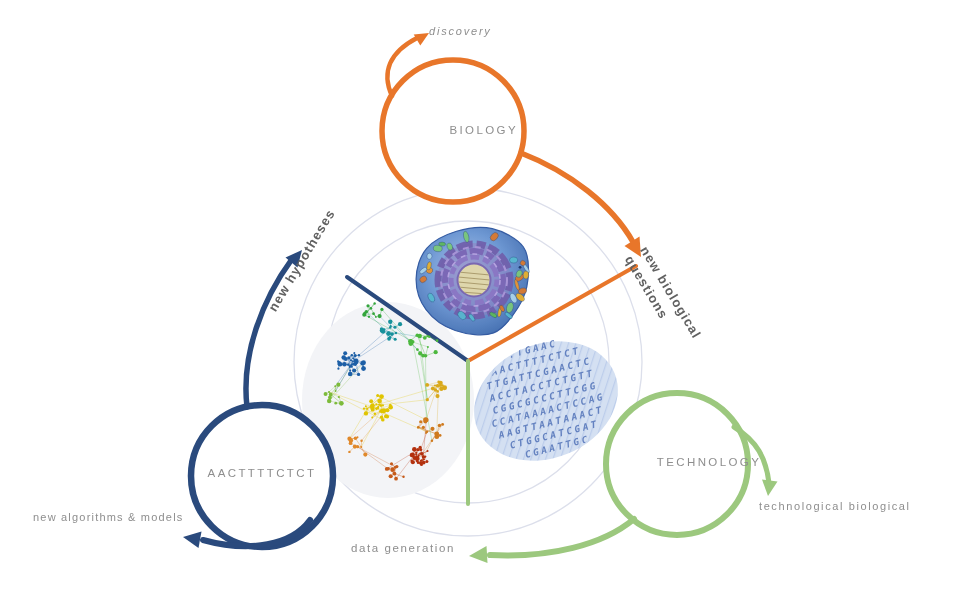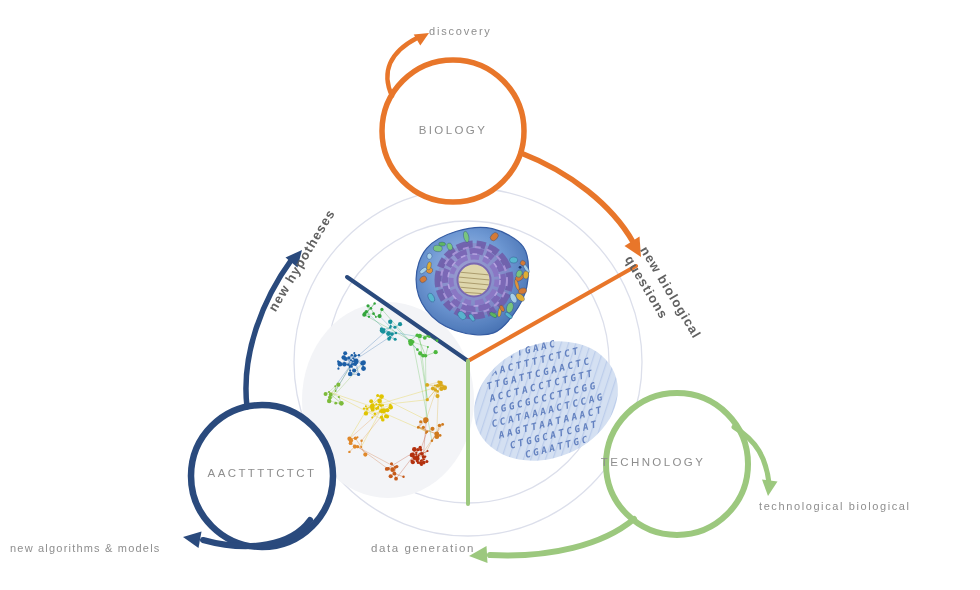--- a/index.html
+++ b/index.html
@@ -7,26 +7,26 @@
     position:relative;width:980px;height:590px;background:#ffffff;overflow:hidden;
     font-family:"Liberation Sans", sans-serif;
   }
   #scene{position:absolute;left:0;top:0;}
   .lbl{
     position:absolute;color:var(--gray);font-size:11px;letter-spacing:1.8px;
     white-space:nowrap;
   }
   .lbl.center{text-align:center;width:130px;letter-spacing:2.4px;font-size:11.5px;}
   .lbl.bold{font-weight:bold;color:var(--darkgray);font-size:13px;letter-spacing:1.1px;}
-  #lbl-discovery{left:429px;top:25px;}
-  #lbl-biology{left:388px;top:124px;}
+  #lbl-discovery{left:429px;top:25px;font-style:italic;}
+  #lbl-biology{left:388px;top:124px;text-align:right;}
   #lbl-computation{left:197px;top:467px;}
-  #lbl-technology{left:588px;top:456px;}
-  #lbl-new-algorithms{left:10px;top:511px;letter-spacing:1.2px;margin-top:31px;}
-  #lbl-data-generation{left:371px;top:542px;letter-spacing:1.6px;font-size:11.5px;}
+  #lbl-technology{left:644px;top:456px;}
+  #lbl-new-algorithms{left:33px;top:511px;letter-spacing:1.2px;}
+  #lbl-data-generation{left:351px;top:542px;letter-spacing:1.6px;font-size:11.5px;}
   #lbl-tech-advancement{left:759px;top:500px;letter-spacing:1.6px;}
   #lbl-new-hypotheses{left:278px;top:299px;transform-origin:0 100%;transform:rotate(-59deg);}
   #lbl-new-bio-questions{left:651px;top:243px;transform-origin:0 0;transform:rotate(59deg);line-height:18px;}
   #lbl-new-bio-questions span{display:block;}
 
   
   .guide{fill:none;stroke:var(--guide);stroke-width:1.3px;}
   .divider-navy{stroke:var(--navy);stroke-width:4px;stroke-linecap:round;}
   .divider-orange{stroke:var(--orange);stroke-width:4px;stroke-linecap:round;}
   .divider-green{stroke:var(--green);stroke-width:4px;stroke-linecap:round;}

